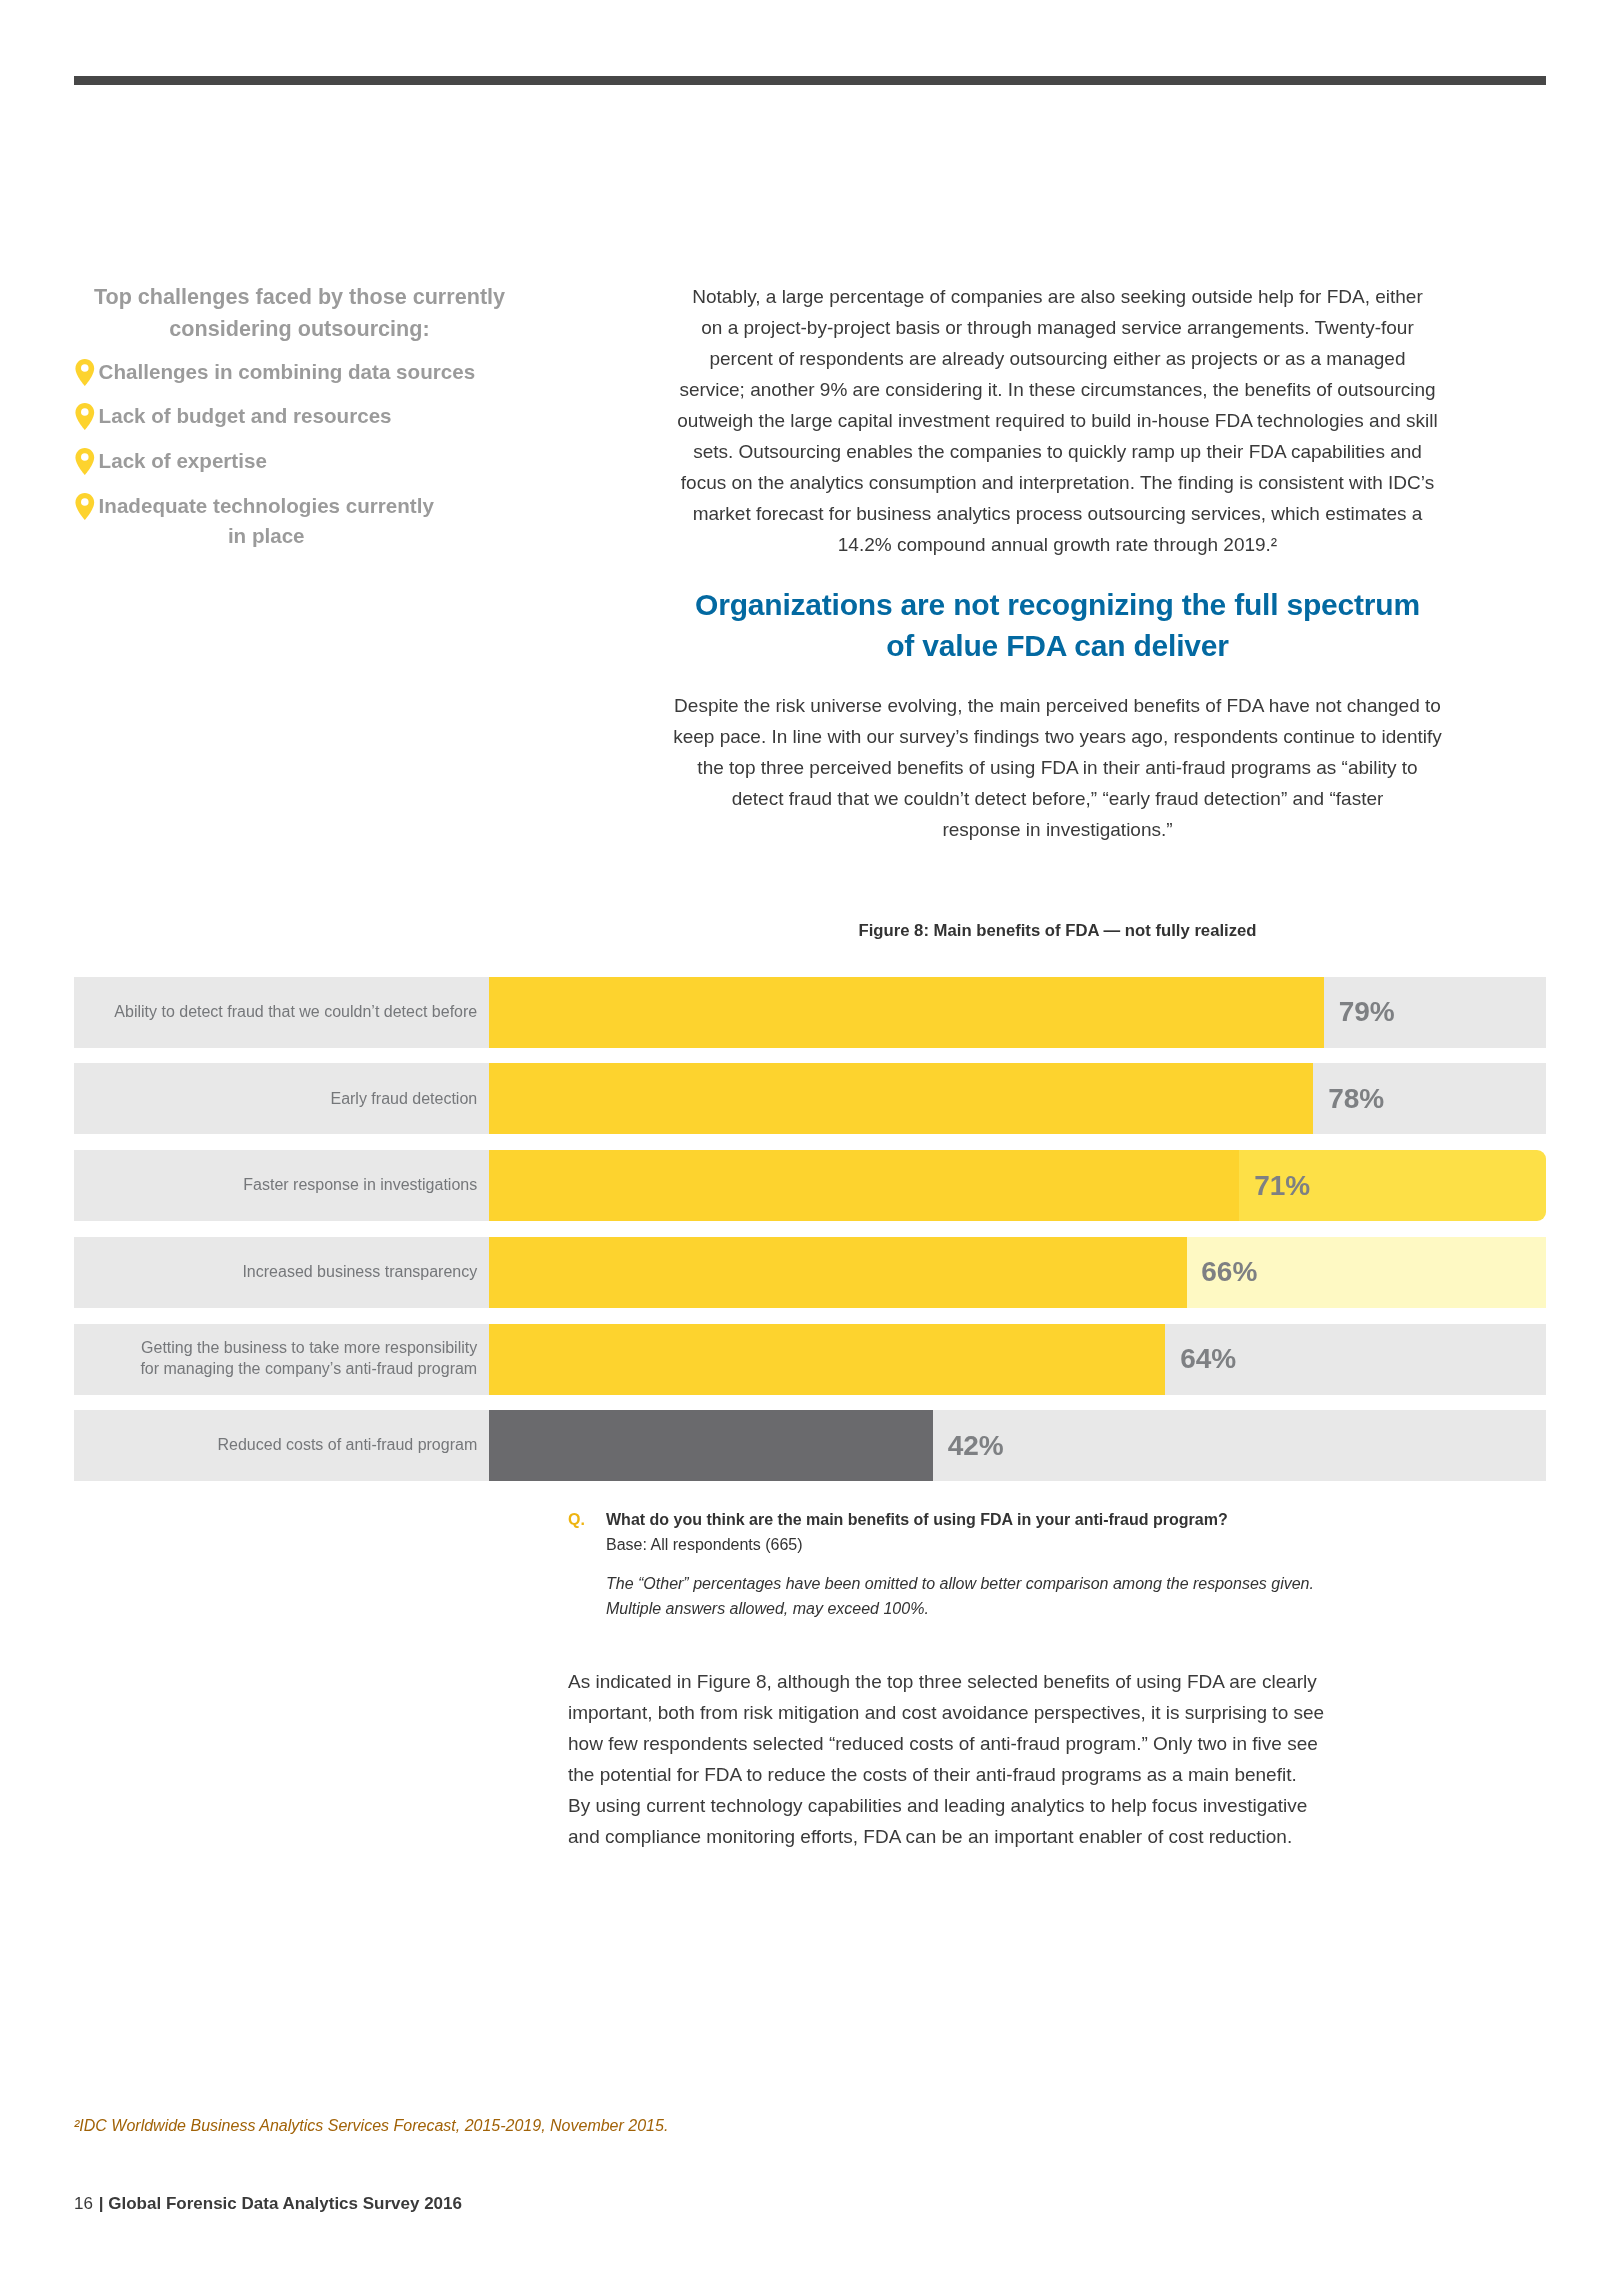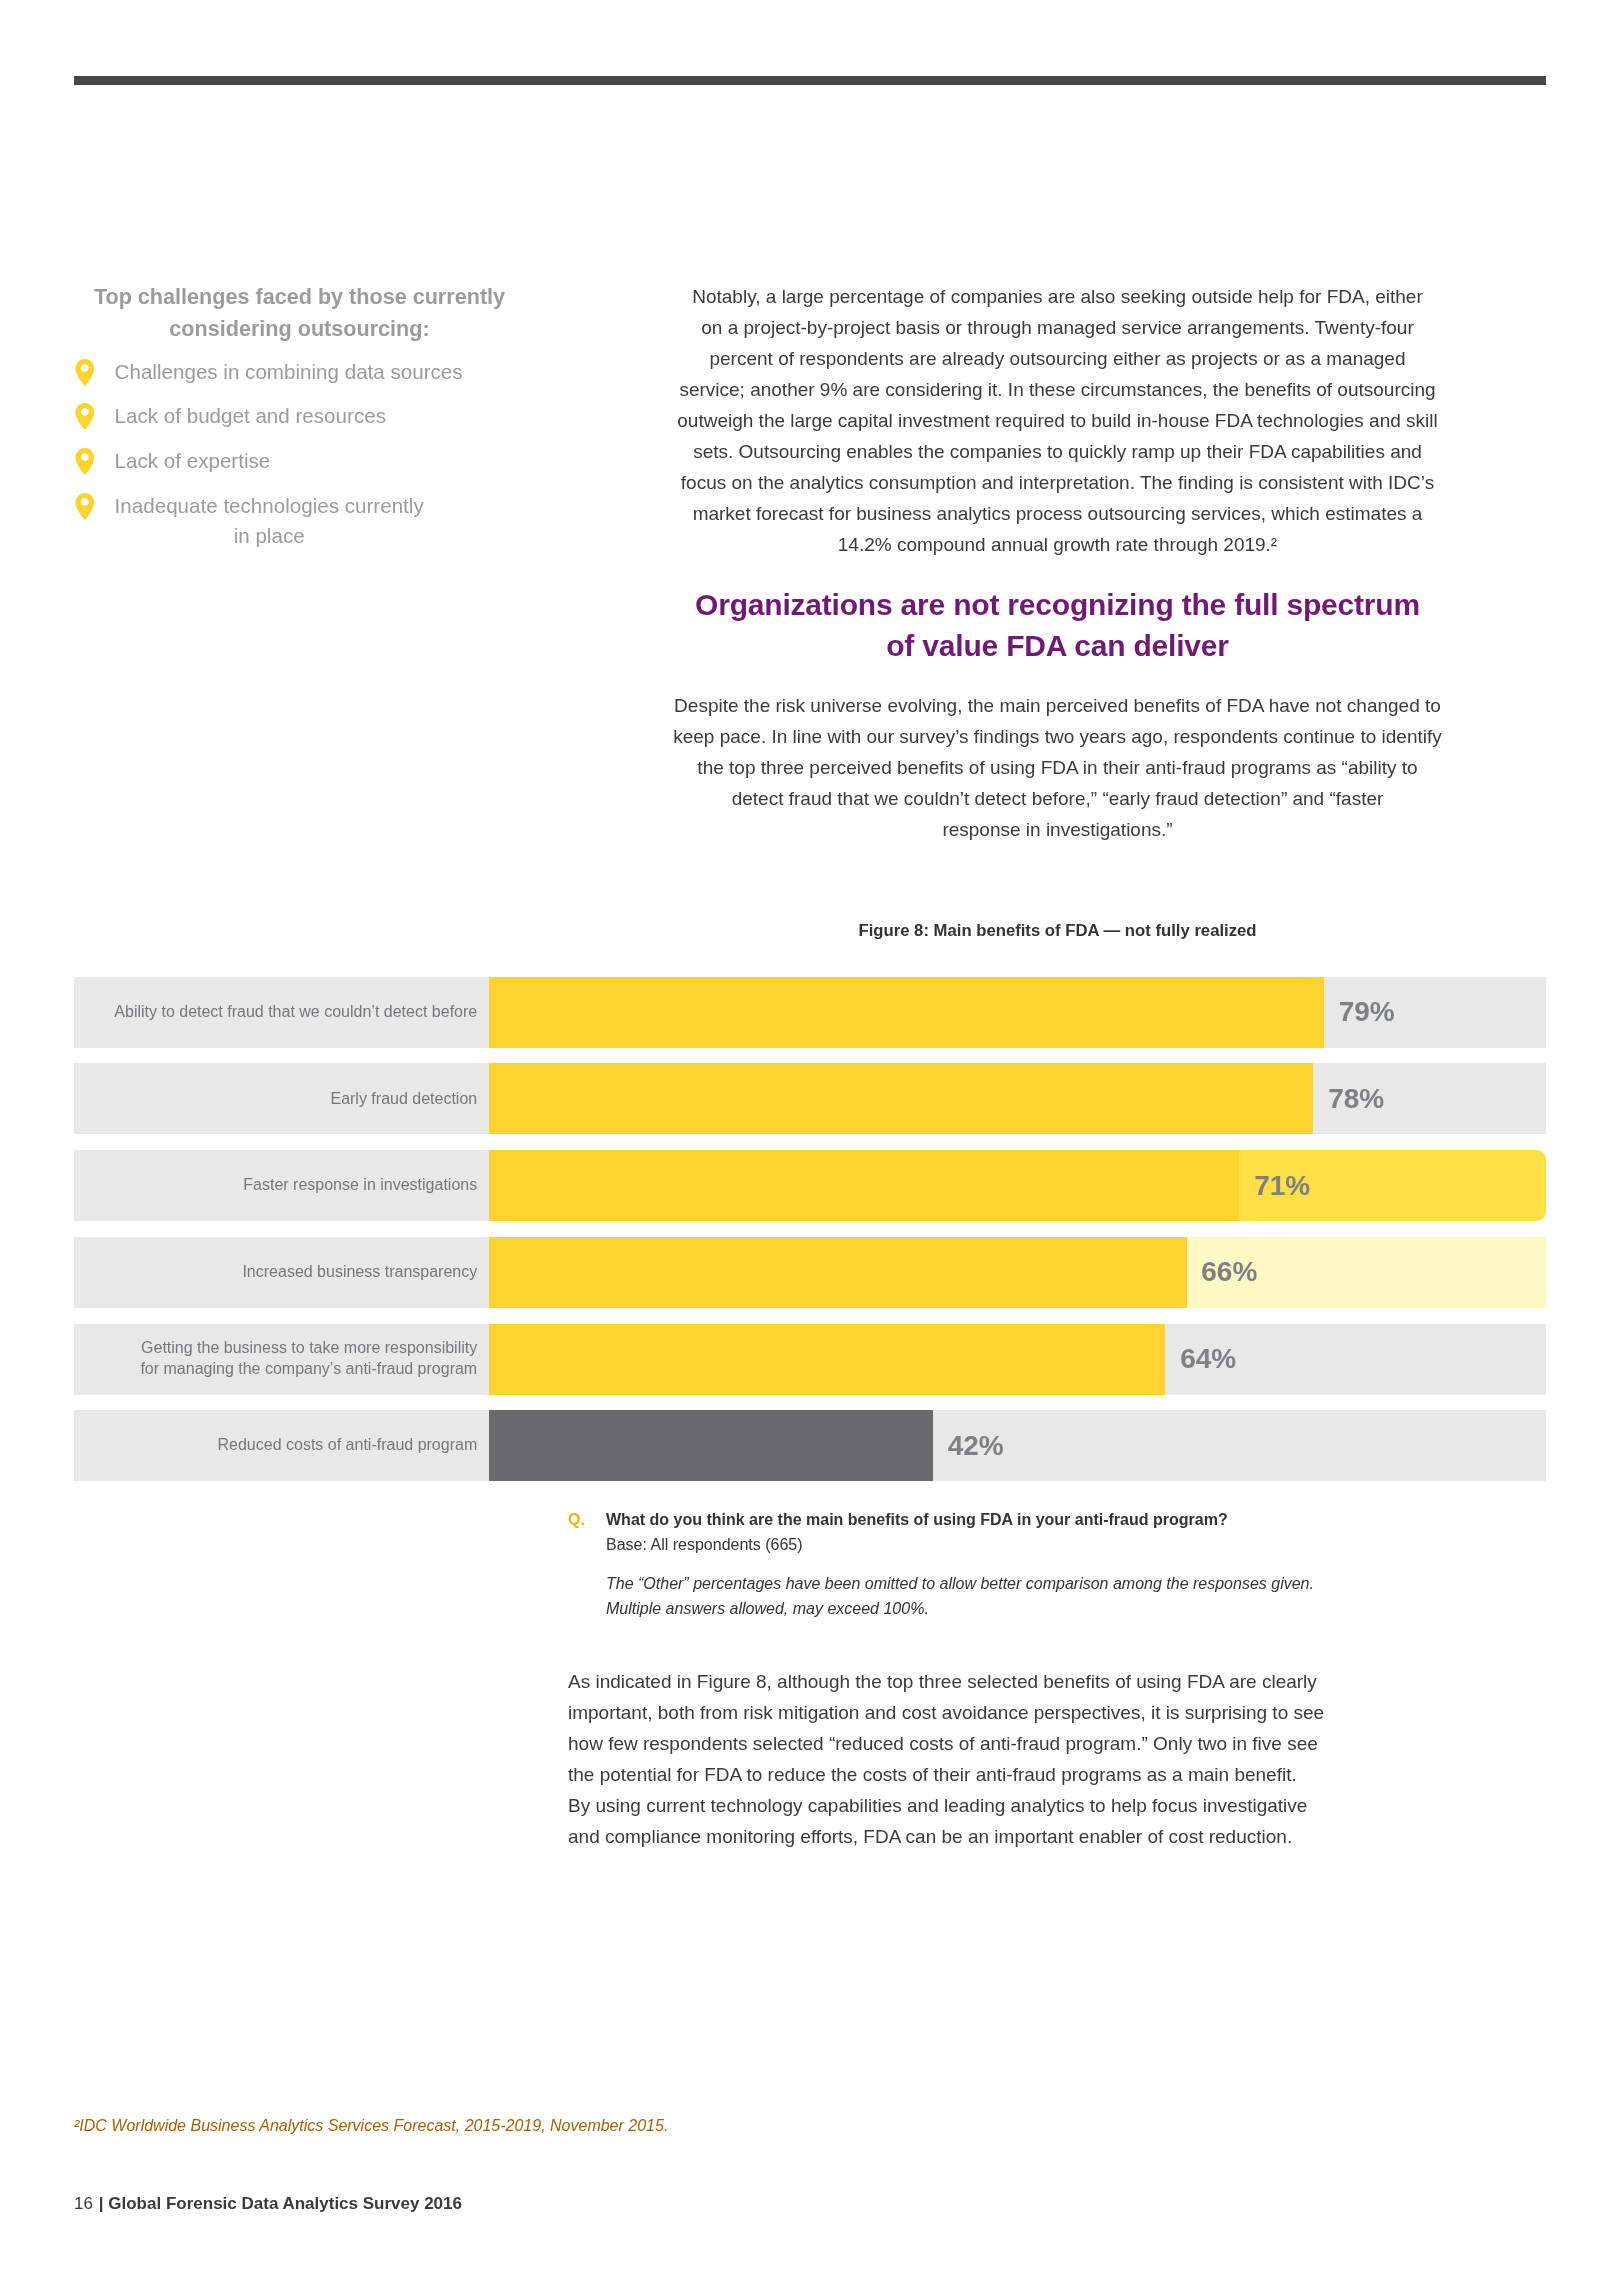--- a/index.html
+++ b/index.html
@@ -30,43 +30,43 @@
     font-size:21.6px;
     font-weight:bold;
     line-height:32px;
     color:#9b9b9b;
     white-space:pre-line;
     margin:0 0 11.8px 0;
   }
   .challenge-item{
     display:flex;
     align-items:flex-start;
-    gap:19px;
+    gap:3px;
     margin-bottom:14.7px;
     font-size:20.6px;
-    font-weight:normal;
+    font-weight:bold;
     line-height:30px;
     color:#9b9b9b;
   }
   .challenge-item svg{flex-shrink:0;margin-top:1px;}
   .challenge-text{white-space:pre-line;}
   .main-col{flex:1;min-width:0;}
   .para{
     font-size:19px;
     line-height:31px;
     color:#3a3a3a;
     white-space:pre-line;
     margin:0;
   }
   .heading{
     font-size:30px;
     font-weight:bold;
     line-height:41px;
     letter-spacing:-0.2px;
-    color:#701a75;
+    color:#0369a1;
     white-space:pre-line;
     margin:24.5px 0 23.5px 0;
   }
   .figure-caption{
     font-size:16.7px;
     font-weight:bold;
     color:#333333;
     margin-top:76px;
   }
   .chart{

